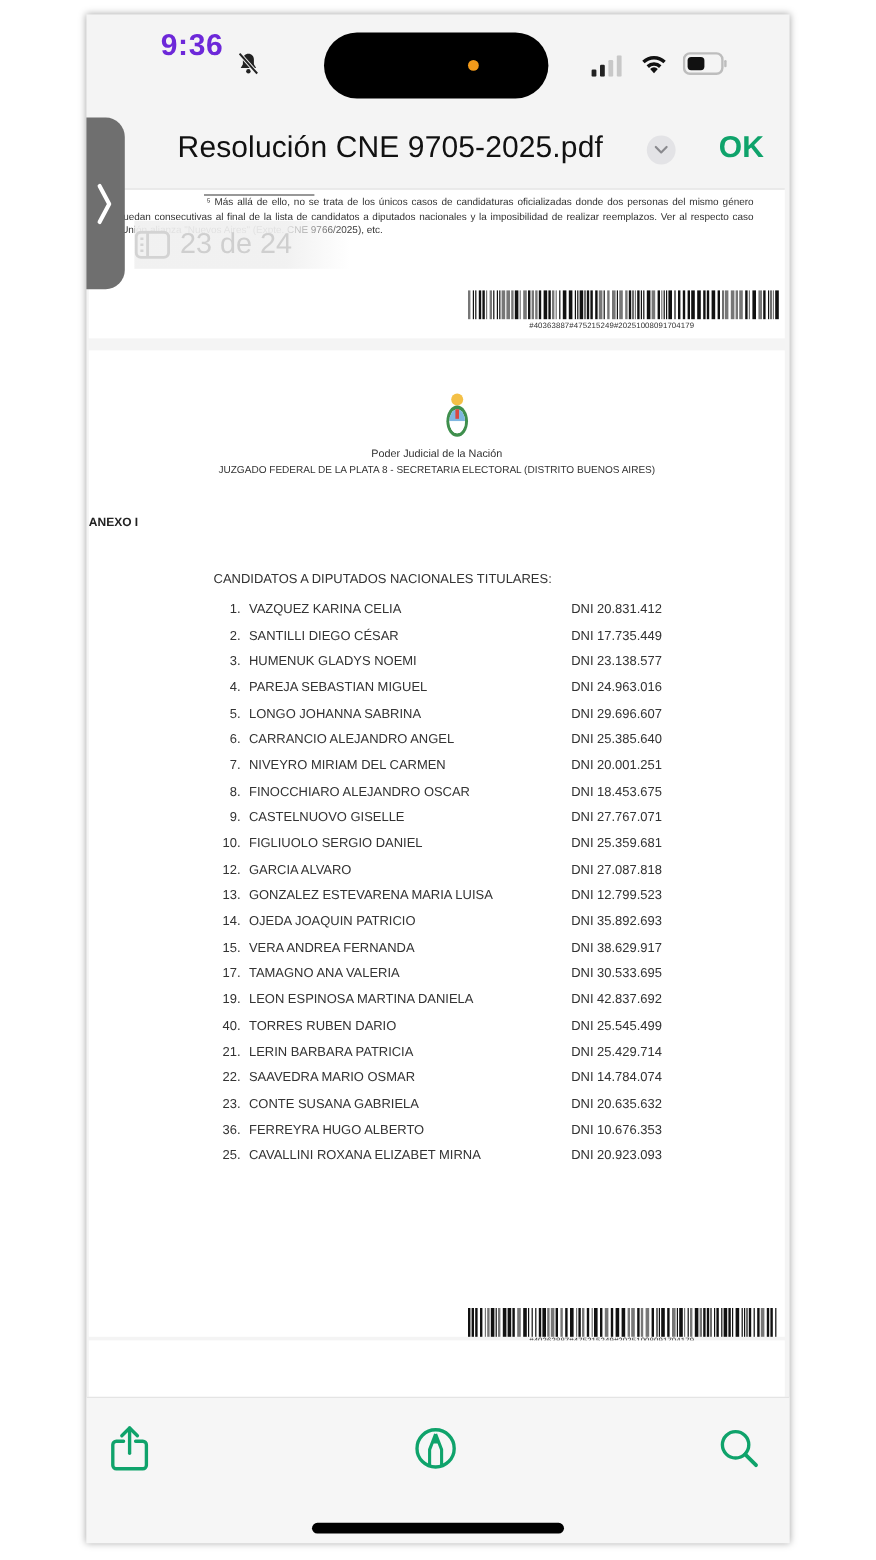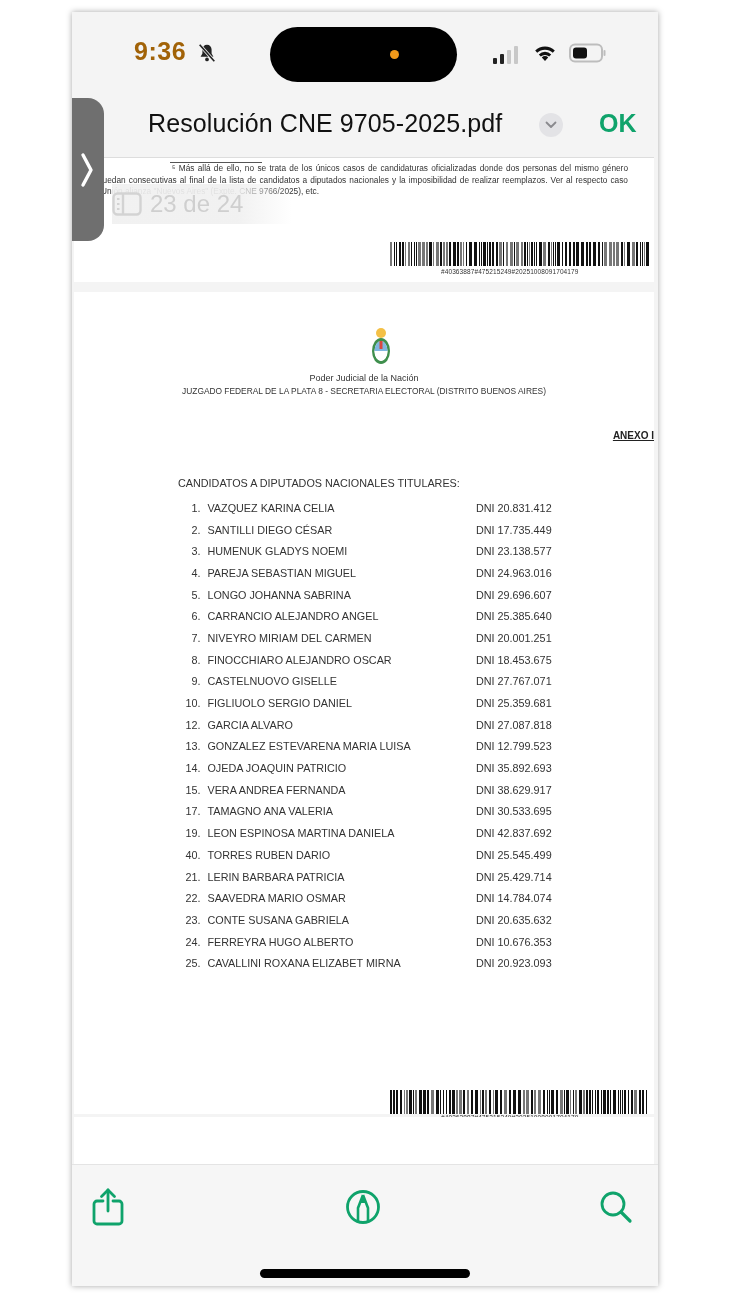--- a/index.html
+++ b/index.html
@@ -8,21 +8,21 @@
 
   .phone {
     position: absolute; left: 72px; top: 12px; width: 586px; height: 1274px;
     background: #f4f4f4;
     box-shadow: 0 0 6px rgba(0,0,0,0.35);
     overflow: hidden;
   }
 
   
   .status-bar { position: absolute; left: 0; top: 0; width: 100%; height: 80px; }
-  .time { position: absolute; left: 62px; top: 25px; font-size: 25px; font-weight: bold; color: #a16207; letter-spacing: 0.5px; }
+  .time { position: absolute; left: 62px; top: 12px; font-size: 25px; font-weight: bold; color: #6d28d9; letter-spacing: 0.5px; }
   .bell-icon { position: absolute; left: 124px; top: 30px; width: 22px; height: 22px; }
   .island { position: absolute; left: 198px; top: 15px; width: 187px; height: 55px; background: #000; border-radius: 28px; }
   .island-dot { position: absolute; left: 120px; top: 23px; width: 9px; height: 9px; background: #f29a1a; border-radius: 50%; }
   .signal-icon { position: absolute; left: 420px; top: 34px; width: 28px; height: 18px; }
   .wifi-icon { position: absolute; left: 461px; top: 30px; width: 24px; height: 20px; }
   .battery-icon { position: absolute; left: 497px; top: 31px; width: 38px; height: 20px; }
 
   
   .title-bar { position: absolute; left: 0; top: 85px; width: 100%; height: 55px; }
   .doc-title { position: absolute; left: 76px; top: 12px; font-size: 25px; color: #111; font-weight: normal; letter-spacing: 0.1px; }
@@ -37,21 +37,21 @@
   .footnote p { text-indent: 74px; }
 
   .barcode { position: absolute; width: 260px; height: 24px; display: flex; align-items: stretch; }
   .barcode span { display: block; height: 100%; }
   .barcode-text { position: absolute; font-size: 6.5px; color: #333; letter-spacing: 0.1px; font-family: "Liberation Sans", sans-serif; }
 
   .page-main { top: 280px; height: 822px; }
   .seal-icon { position: absolute; left: 296px; top: 35px; width: 22px; height: 40px; }
   .court-name { position: absolute; left: 0; width: 100%; top: 81px; text-align: center; font-size: 9px; color: #333; }
   .court-office { position: absolute; left: 0; width: 100%; top: 94px; text-align: center; font-size: 8.4px; color: #333; }
-  .annex-title { position: absolute; left: 0; width: 100%; top: 138px; text-align: right; font-size: 10px; font-weight: bold; color: #222; text-decoration: underline; }
+  .annex-title { position: absolute; left: 0; width: 100%; top: 138px; text-align: left; font-size: 10px; font-weight: bold; color: #222; }
   .list-header { position: absolute; left: 104px; top: 185px; font-size: 10.8px; color: #333; }
   .candidate-list { position: absolute; left: 100px; top: 205px; width: 400px; list-style: none; }
   .candidate-row { height: 21.7px; display: flex; align-items: center; font-size: 10.8px; color: #333; }
   .cand-num { width: 34px; text-align: right; padding-right: 7px; }
   .cand-name { width: 274px; }
   .cand-dni { width: 100px; }
 
   .page-next { top: 1105px; height: 60px; }
 
   
@@ -305,21 +305,21 @@
           <span class="cand-num">22.</span>
           <span class="cand-name">SAAVEDRA MARIO OSMAR</span>
           <span class="cand-dni">DNI 14.784.074</span>
         </li>
         <li class="candidate-row">
           <span class="cand-num">23.</span>
           <span class="cand-name">CONTE SUSANA GABRIELA</span>
           <span class="cand-dni">DNI 20.635.632</span>
         </li>
         <li class="candidate-row">
-          <span class="cand-num">24.</span>
+          <span class="cand-num">36.</span>
           <span class="cand-name">FERREYRA HUGO ALBERTO</span>
           <span class="cand-dni">DNI 10.676.353</span>
         </li>
         <li class="candidate-row">
           <span class="cand-num">25.</span>
           <span class="cand-name">CAVALLINI ROXANA ELIZABET MIRNA</span>
           <span class="cand-dni">DNI 20.923.093</span>
         </li>
       </ul>
 

